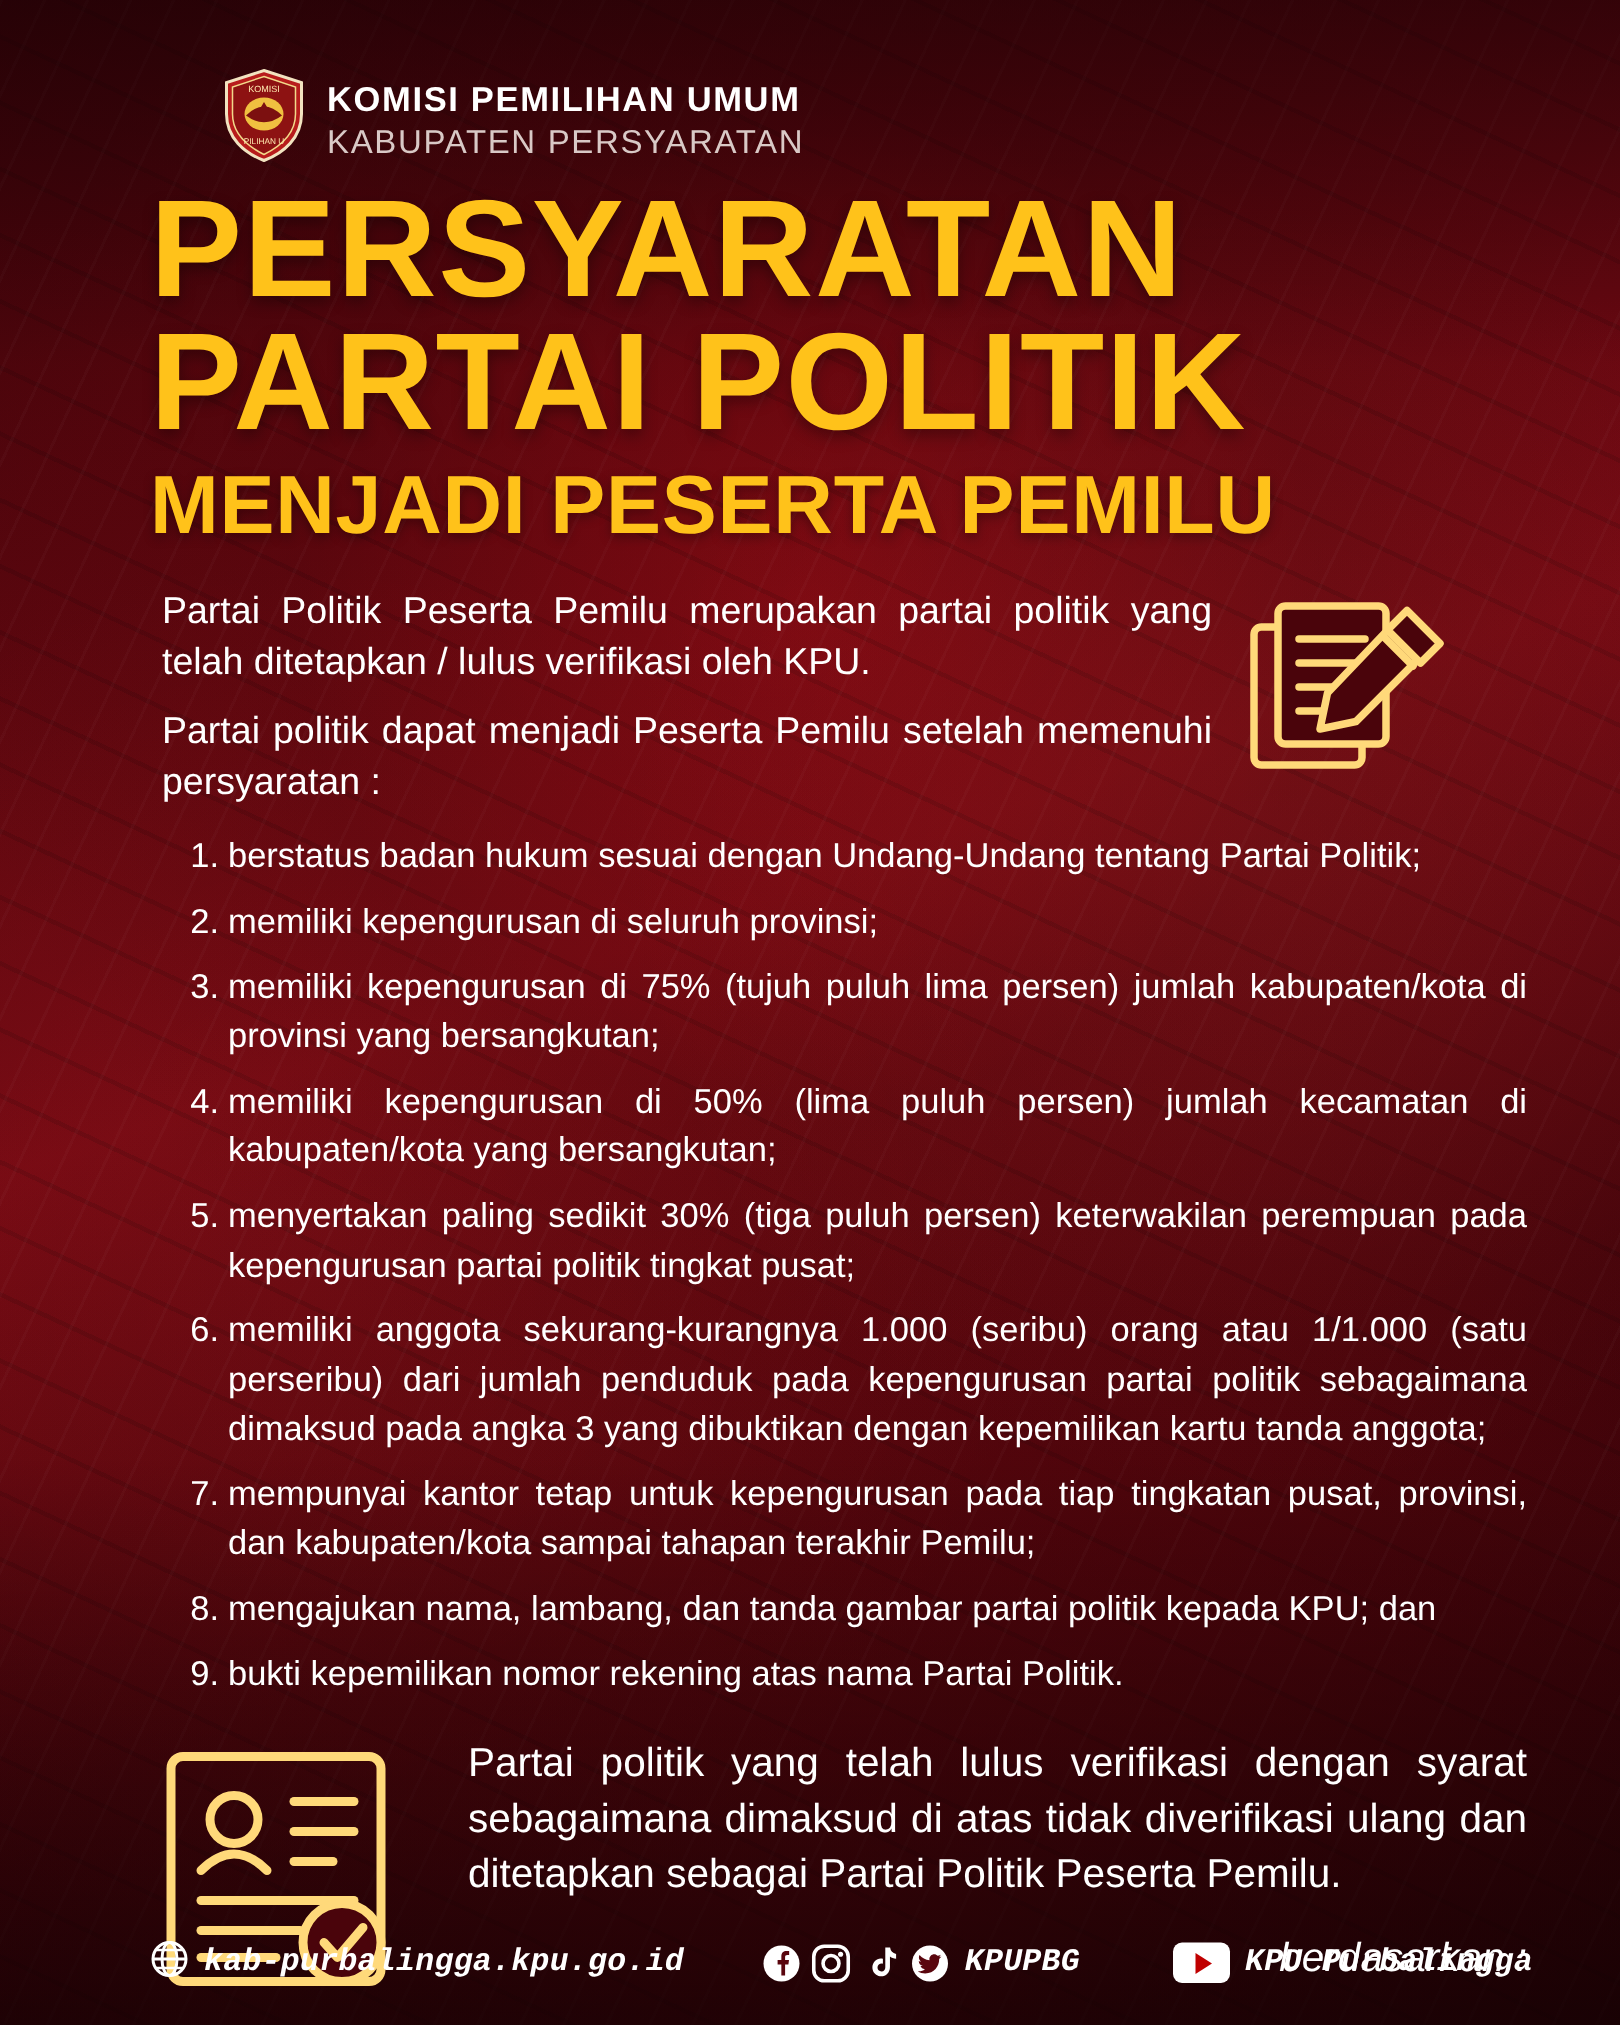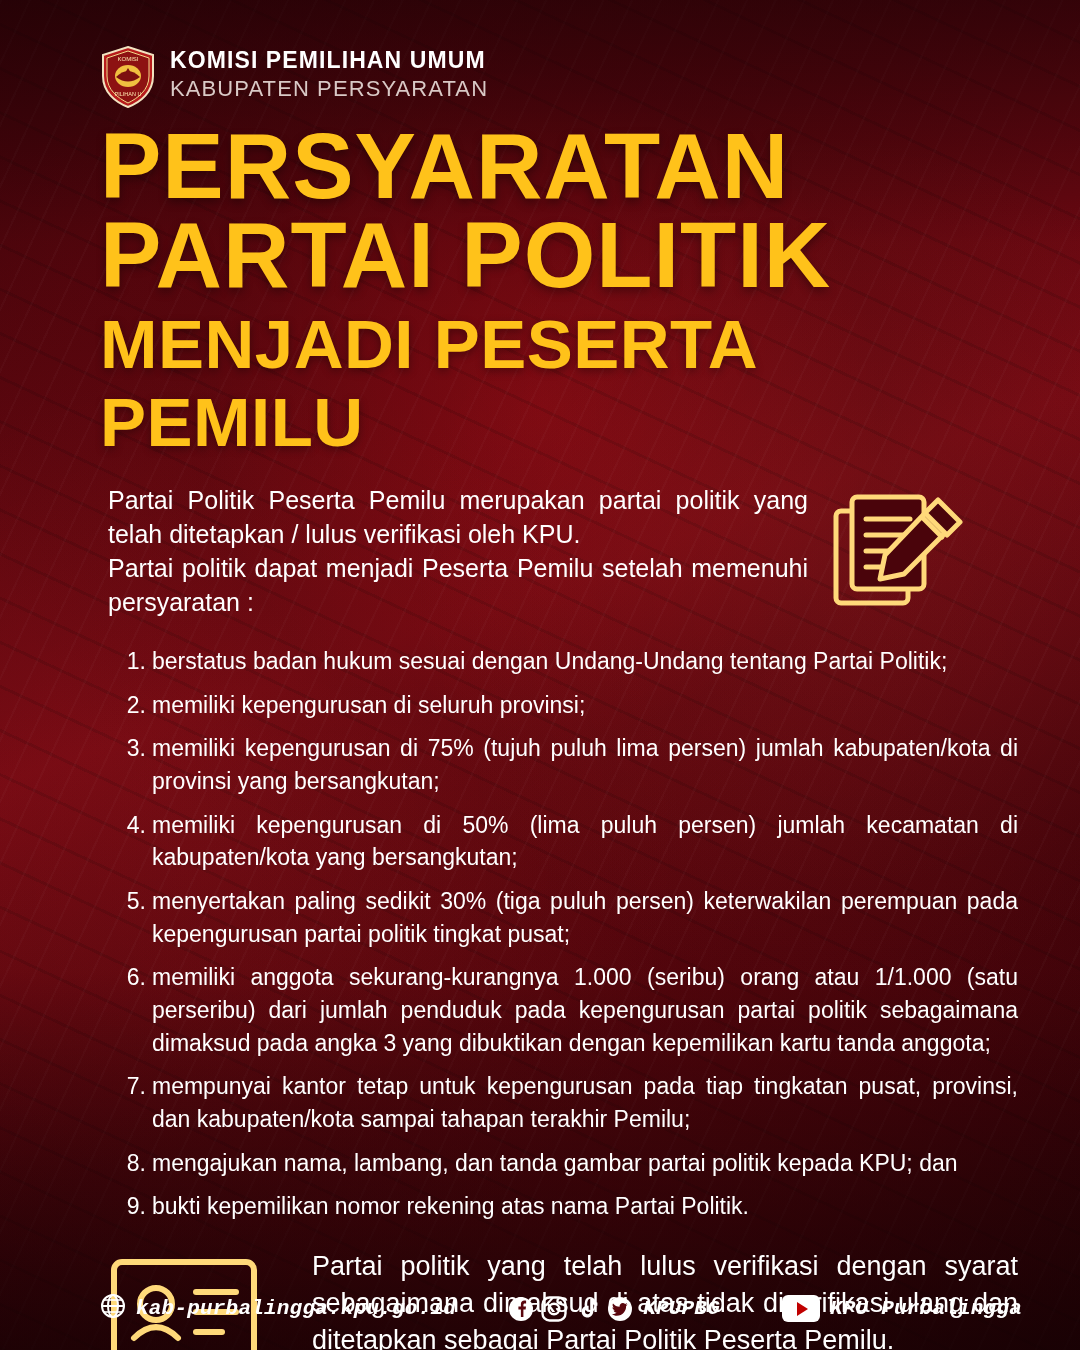--- a/index.html
+++ b/index.html
@@ -32,22 +32,23 @@
   #poster::after {
     content: "";
     position: absolute; inset: 0;
     background: linear-gradient(180deg, rgba(20,1,4,0.55) 0%, rgba(20,1,4,0.05) 18%, rgba(20,1,4,0.05) 72%, rgba(16,1,3,0.75) 100%);
     pointer-events: none;
   }
   .layer { position: relative; z-index: 3; }
 
   
   #header {
-    display: flex; align-items: flex-start; gap: 14px;
+    display: flex; align-items: flex-end; gap: 14px;
     padding: 46px 0 0 100px;
+    margin-left: 48px;
   }
   #kpu-logo { width: 56px; height: 62px; flex: none; }
   .brand-lines { display: flex; flex-direction: column; justify-content: center; }
   .brand-1 {
     color: #ffffff; font-size: 23px; font-weight: 700; letter-spacing: 1.1px; line-height: 1.25;
   }
   .brand-2 {
     color: #d9c9c6; font-size: 22px; font-weight: 400; letter-spacing: 1.1px; line-height: 1.25;
   }
 
@@ -57,37 +58,38 @@
     color: #ffc21a;
     font-weight: 800;
     font-size: 92px;
     line-height: 0.97;
     letter-spacing: 1px;
     text-shadow: 0 4px 10px rgba(0,0,0,0.35);
   }
   .title-sub {
     color: #ffc21a;
     font-weight: 800;
-    font-size: 69px;
+    font-size: 55px;
     line-height: 1.12;
     letter-spacing: 0.5px;
     padding-top: 6px;
     text-shadow: 0 3px 8px rgba(0,0,0,0.35);
   }
 
   
   #intro-wrap {
     display: flex; align-items: flex-start;
     padding: 22px 58px 0 108px; gap: 18px;
   }
   #intro-text { flex: 1 1 auto; max-width: 700px; }
   .intro-p {
     color: #ffffff;
     font-size: 25px;
     line-height: 1.36;
+    margin-bottom: 12px;
     text-align: justify;
   }
   .intro-p.last { margin-bottom: 0; }
   #doc-icon { flex: none; width: 150px; height: 140px; margin-top: 6px; }
 
   
   #req-list { padding: 16px 62px 0 118px; }
   .req-item {
     display: flex; align-items: flex-start; gap: 6px;
     margin-bottom: 11px;

